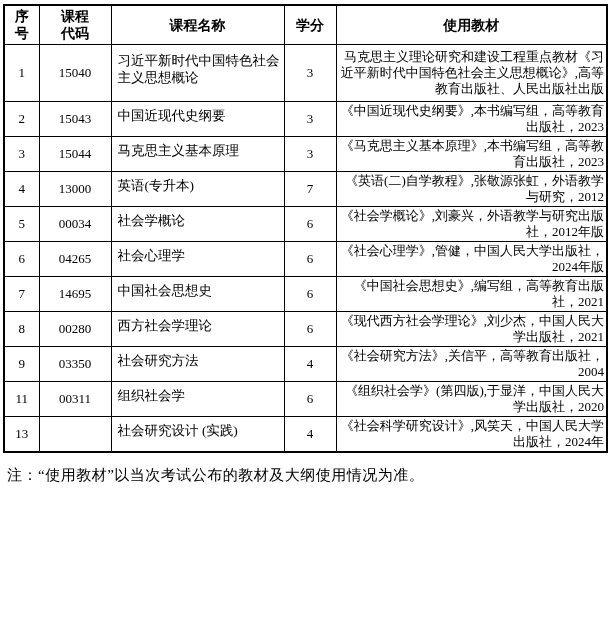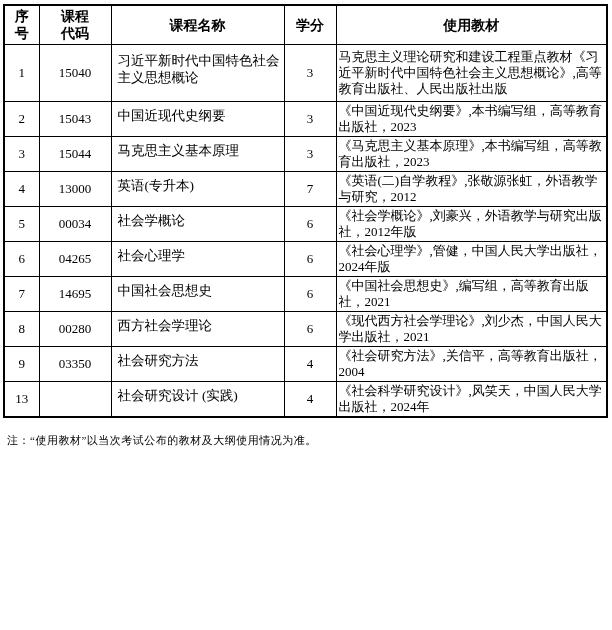--- a/index.html
+++ b/index.html
@@ -45,28 +45,28 @@
     text-align: center;
     font-size: 13px;
   }
   td.name {
     text-align: left;
     font-size: 13.5px;
     line-height: 17px;
     padding: 0 4px 8px 6px;
   }
   td.textbook {
-    text-align: left;
+    text-align: right;
     font-size: 13px;
     line-height: 16px;
     padding: 1px 2px;
   }
   .note {
     margin: 12px 0 0 4px;
-    font-size: 11px;
+    font-size: 15px;
     line-height: 20px;
     letter-spacing: 0.5px;
   }
 </style>
 </head>
 <body>
 
 <div class="page">
   <table class="course-table">
     <colgroup>
@@ -145,20 +145,27 @@
           <td class="textbook">《现代西方社会学理论》,刘少杰，中国人民大学出版社，2021</td>
         </tr>
         <tr>
           <td class="index">9</td>
           <td class="code">03350</td>
           <td class="name">社会研究方法</td>
           <td class="credits">4</td>
           <td class="textbook">《社会研究方法》,关信平，高等教育出版社，2004</td>
         </tr>
         <tr>
+          <td class="index">11</td>
+          <td class="code">00311</td>
+          <td class="name">组织社会学</td>
+          <td class="credits">6</td>
+          <td class="textbook">《组织社会学》(第四版),于显洋，中国人民大学出版社，2020</td>
+        </tr>
+        <tr>
           <td class="index">13</td>
           <td class="code"></td>
           <td class="name">社会研究设计 (实践)</td>
           <td class="credits">4</td>
           <td class="textbook">《社会科学研究设计》,风笑天，中国人民大学出版社，2024年</td>
         </tr>
       </tbody>
   </table>
   <div class="note">注：“使用教材”以当次考试公布的教材及大纲使用情况为准。</div>
 </div>

